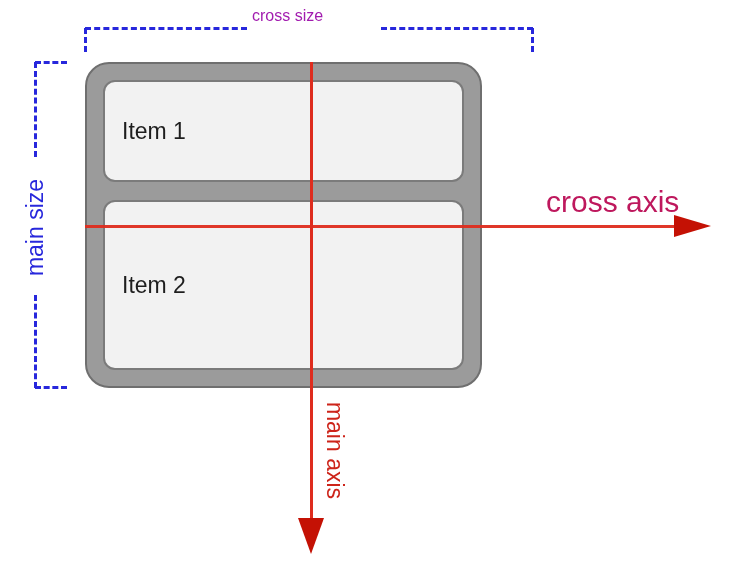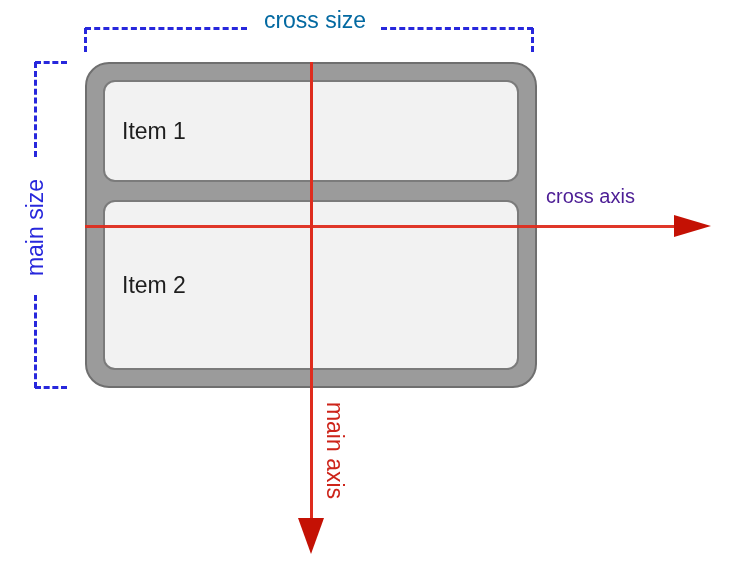--- a/index.html
+++ b/index.html
@@ -4,21 +4,21 @@
 <style>
   html, body { margin: 0; padding: 0; background: #ffffff; }
   body {
     width: 736px; height: 578px; position: relative; overflow: hidden;
     font-family: "Liberation Sans", "DejaVu Sans", sans-serif;
   }
   .canvas { position: absolute; left: 0; top: 0; width: 736px; height: 578px; }
 
   
   .flex-container {
-    position: absolute; left: 85px; top: 62px; width: 452px; height: 326px;
+    position: absolute; left: 85px; top: 62px; width: 397px; height: 326px;
     box-sizing: border-box; background: #9b9b9b; border: 2px solid #6f6f6f;
     border-radius: 24px; padding: 16px;
     display: flex; flex-direction: column; gap: 18px;
   }
   .flex-item {
     box-sizing: border-box; background: #f2f2f2; border: 2px solid #7b7b7b;
     border-radius: 12px; display: flex; align-items: center;
     padding-left: 17px; font-size: 23px; color: #1e1e1e;
   }
   .item-1 { height: 102px; }
@@ -26,21 +26,21 @@
 
   
   .blue-dash-h { position: absolute; height: 0; border-top: 3px dashed #2727dc; }
   .blue-dash-v { position: absolute; width: 0; border-left: 3px dashed #2727dc; }
   .cross-size-seg-left  { left: 85px;  top: 27px; width: 162px; }
   .cross-size-seg-right { left: 381px; top: 27px; width: 152px; }
   .cross-size-tick-left  { left: 84px;  top: 28px; height: 24px; }
   .cross-size-tick-right { left: 531px; top: 28px; height: 24px; }
   .cross-size-label {
     position: absolute; left: 252px; top: 7px; width: 126px;
-    text-align: center; font-size: 23px; color: #0369a1; white-space: nowrap;
+    font-size: 16px; color: #a21caf; white-space: nowrap;
   }
   .main-size-seg-top    { left: 34px; top: 62px;  height: 95px; }
   .main-size-seg-bottom { left: 34px; top: 295px; height: 93px; }
   .main-size-tick-top    { left: 35px; top: 61px;  width: 32px; }
   .main-size-tick-bottom { left: 35px; top: 386px; width: 32px; }
   .main-size-label {
     position: absolute; left: -18px; top: 214px; width: 106px;
     text-align: center; font-size: 23px; color: #2727dc; white-space: nowrap;
     transform: rotate(-90deg); transform-origin: center;
   }
@@ -49,22 +49,22 @@
   .cross-axis-line {
     position: absolute; left: 85px; top: 225px; width: 591px; height: 3px;
     background: #de2c1e; opacity: 0.95;
   }
   .cross-axis-arrowhead {
     position: absolute; left: 674px; top: 215px; width: 0; height: 0;
     border-left: 37px solid #c41104;
     border-top: 11px solid transparent; border-bottom: 11px solid transparent;
   }
   .cross-axis-label {
-    position: absolute; left: 546px; top: 185px; font-size: 20px;
-    color: #4c1d95; white-space: nowrap;
+    position: absolute; left: 546px; top: 185px; font-size: 30px;
+    color: #be185d; white-space: nowrap;
   }
   .main-axis-line {
     position: absolute; left: 310px; top: 62px; width: 3px; height: 456px;
     background: #de2c1e;
   }
   .main-axis-arrowhead {
     position: absolute; left: 298px; top: 518px; width: 0; height: 0;
     border-top: 36px solid #c41104;
     border-left: 13px solid transparent; border-right: 13px solid transparent;
   }

